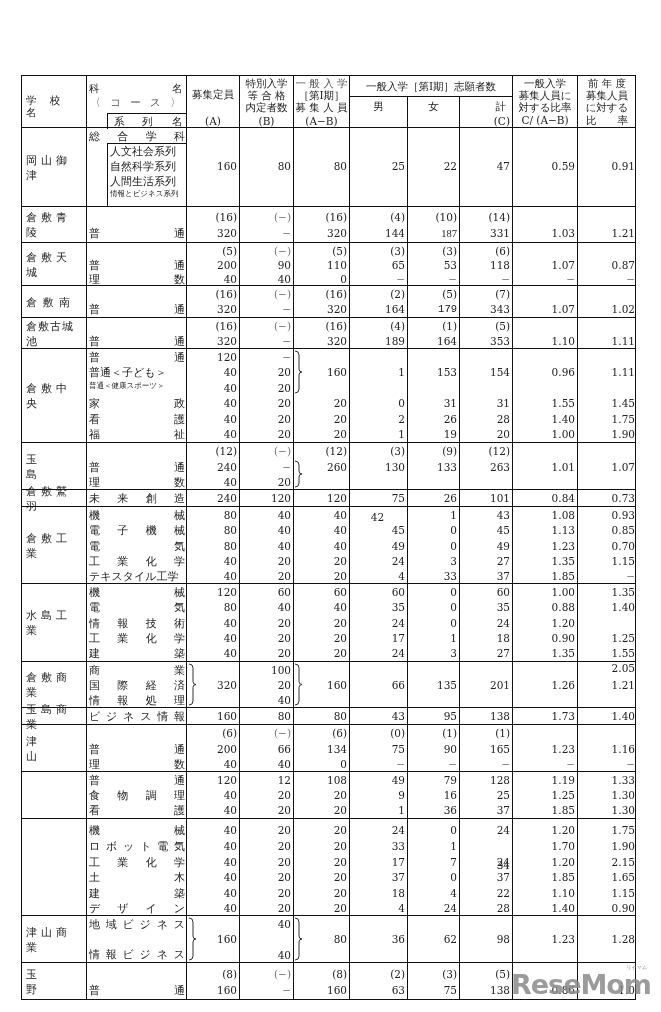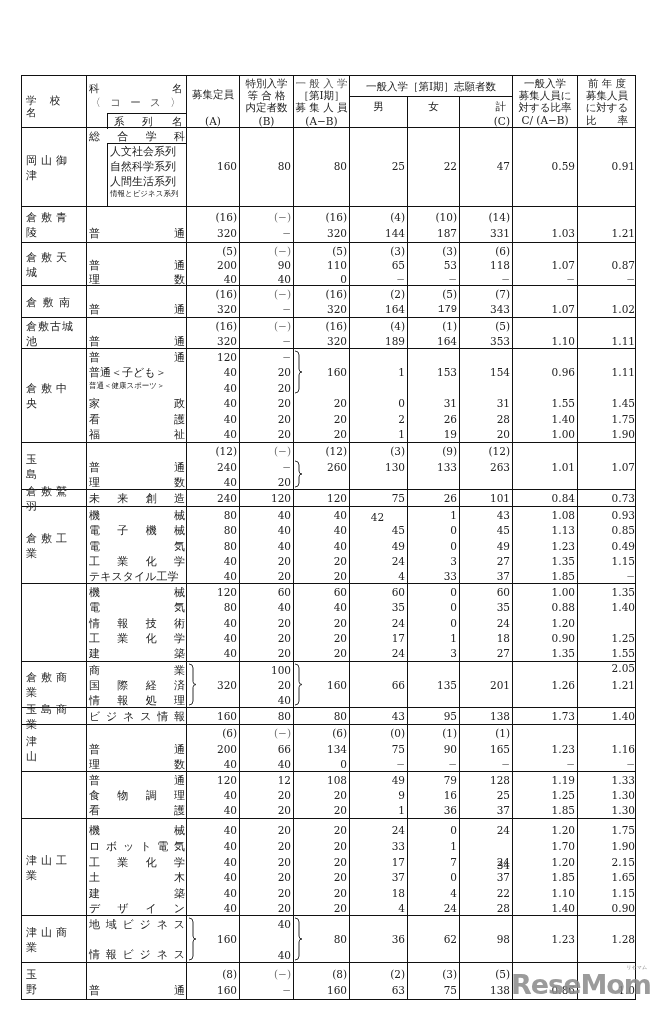--- a/index.html
+++ b/index.html
@@ -126,21 +126,21 @@
         <div class="cell num" style="left: 165px; width: 50px; top: 3px;">(16)</div>
         <div class="cell num" style="left: 218px; width: 51px; top: 3px; color: rgb(119, 119, 119);">(−)</div>
         <div class="cell num" style="left: 272px; width: 53px; top: 3px;">(16)</div>
         <div class="cell num" style="left: 328px; width: 55px; top: 3px;">(4)</div>
         <div class="cell num" style="left: 386px; width: 49px; top: 3px;">(10)</div>
         <div class="cell num" style="left: 438px; width: 50px; top: 3px;">(14)</div>
         <div class="cell num" style="left: 165px; width: 50px; top: 19px;">320</div>
         <div class="cell num" style="left: 218px; width: 51px; top: 19px; color: rgb(119, 119, 119);">−</div>
         <div class="cell num" style="left: 272px; width: 53px; top: 19px;">320</div>
         <div class="cell num" style="left: 328px; width: 55px; top: 19px;">144</div>
-        <div class="cell num" style="left: 386px; width: 49px; top: 19px;">187</div>
+        <div class="cell num" style="left: 386px; width: 49px; top: 19px; font-family: Liberation Serif, serif;">187</div>
         <div class="cell num" style="left: 438px; width: 50px; top: 19px;">331</div>
         <div class="cell num" style="left: 491px; width: 62px; top: 19px;">1.03</div>
         <div class="cell num" style="left: 556px; width: 57px; top: 19px;">1.21</div>
       </div>
       <div class="row" style="top: 168px; height: 43px;">
         <div class="vline" style="left: 64px;"></div>
         <div class="vline" style="left: 164px;"></div>
         <div class="vline" style="left: 217px;"></div>
         <div class="vline" style="left: 271px;"></div>
         <div class="vline" style="left: 327px;"></div>
@@ -422,21 +422,21 @@
         <div class="cell num" style="left: 438px; width: 50px; top: 16px;">45</div>
         <div class="cell num" style="left: 491px; width: 62px; top: 16px;">1.13</div>
         <div class="cell num" style="left: 556px; width: 57px; top: 16px;">0.85</div>
         <div class="cell num" style="left: 165px; width: 50px; top: 32px;">80</div>
         <div class="cell num" style="left: 218px; width: 51px; top: 32px;">40</div>
         <div class="cell num" style="left: 272px; width: 53px; top: 32px;">40</div>
         <div class="cell num" style="left: 328px; width: 55px; top: 32px;">49</div>
         <div class="cell num" style="left: 386px; width: 49px; top: 32px;">0</div>
         <div class="cell num" style="left: 438px; width: 50px; top: 32px;">49</div>
         <div class="cell num" style="left: 491px; width: 62px; top: 32px;">1.23</div>
-        <div class="cell num" style="left: 556px; width: 57px; top: 32px;">0.49</div>
+        <div class="cell num" style="left: 556px; width: 57px; top: 32px;">0.70</div>
         <div class="cell num" style="left: 165px; width: 50px; top: 47px;">40</div>
         <div class="cell num" style="left: 218px; width: 51px; top: 47px;">20</div>
         <div class="cell num" style="left: 272px; width: 53px; top: 47px;">20</div>
         <div class="cell num" style="left: 328px; width: 55px; top: 47px;">24</div>
         <div class="cell num" style="left: 386px; width: 49px; top: 47px;">3</div>
         <div class="cell num" style="left: 438px; width: 50px; top: 47px;">27</div>
         <div class="cell num" style="left: 491px; width: 62px; top: 47px;">1.35</div>
         <div class="cell num" style="left: 556px; width: 57px; top: 47px;">1.15</div>
         <div class="cell num" style="left: 165px; width: 50px; top: 62px;">40</div>
         <div class="cell num" style="left: 218px; width: 51px; top: 62px;">20</div>
@@ -450,20 +450,21 @@
       <div class="row" style="top: 509px; height: 78px;">
         <div class="vline" style="left: 64px;"></div>
         <div class="vline" style="left: 164px;"></div>
         <div class="vline" style="left: 217px;"></div>
         <div class="vline" style="left: 271px;"></div>
         <div class="vline" style="left: 327px;"></div>
         <div class="vline" style="left: 385px;"></div>
         <div class="vline" style="left: 437px;"></div>
         <div class="vline" style="left: 490px;"></div>
         <div class="vline" style="left: 555px;"></div>
+        <div class="school" style="top: 0px; height: 78px;">水島工業</div>
         <div class="course" style="top: 1px;">
           <span>機</span>
           <span>械</span>
         </div>
         <div class="course" style="top: 16px;">
           <span>電</span>
           <span>気</span>
         </div>
         <div class="course" style="top: 32px;">
           <span>情</span>
@@ -688,21 +689,20 @@
       <div class="row" style="top: 744px; height: 97px;">
         <div class="vline" style="left: 64px;"></div>
         <div class="vline" style="left: 164px;"></div>
         <div class="vline" style="left: 217px;"></div>
         <div class="vline" style="left: 271px;"></div>
         <div class="vline" style="left: 327px;"></div>
         <div class="vline" style="left: 385px;"></div>
         <div class="vline" style="left: 437px;"></div>
         <div class="vline" style="left: 490px;"></div>
         <div class="vline" style="left: 555px;"></div>
-        <div class="school" style="top: 0px; height: 97px;">津山工業</div>
         <div class="course" style="top: 4px;">
           <span>機</span>
           <span>械</span>
         </div>
         <div class="course" style="top: 20px;">
           <span>ロ</span>
           <span>ボ</span>
           <span>ッ</span>
           <span>ト</span>
           <span>電</span>

